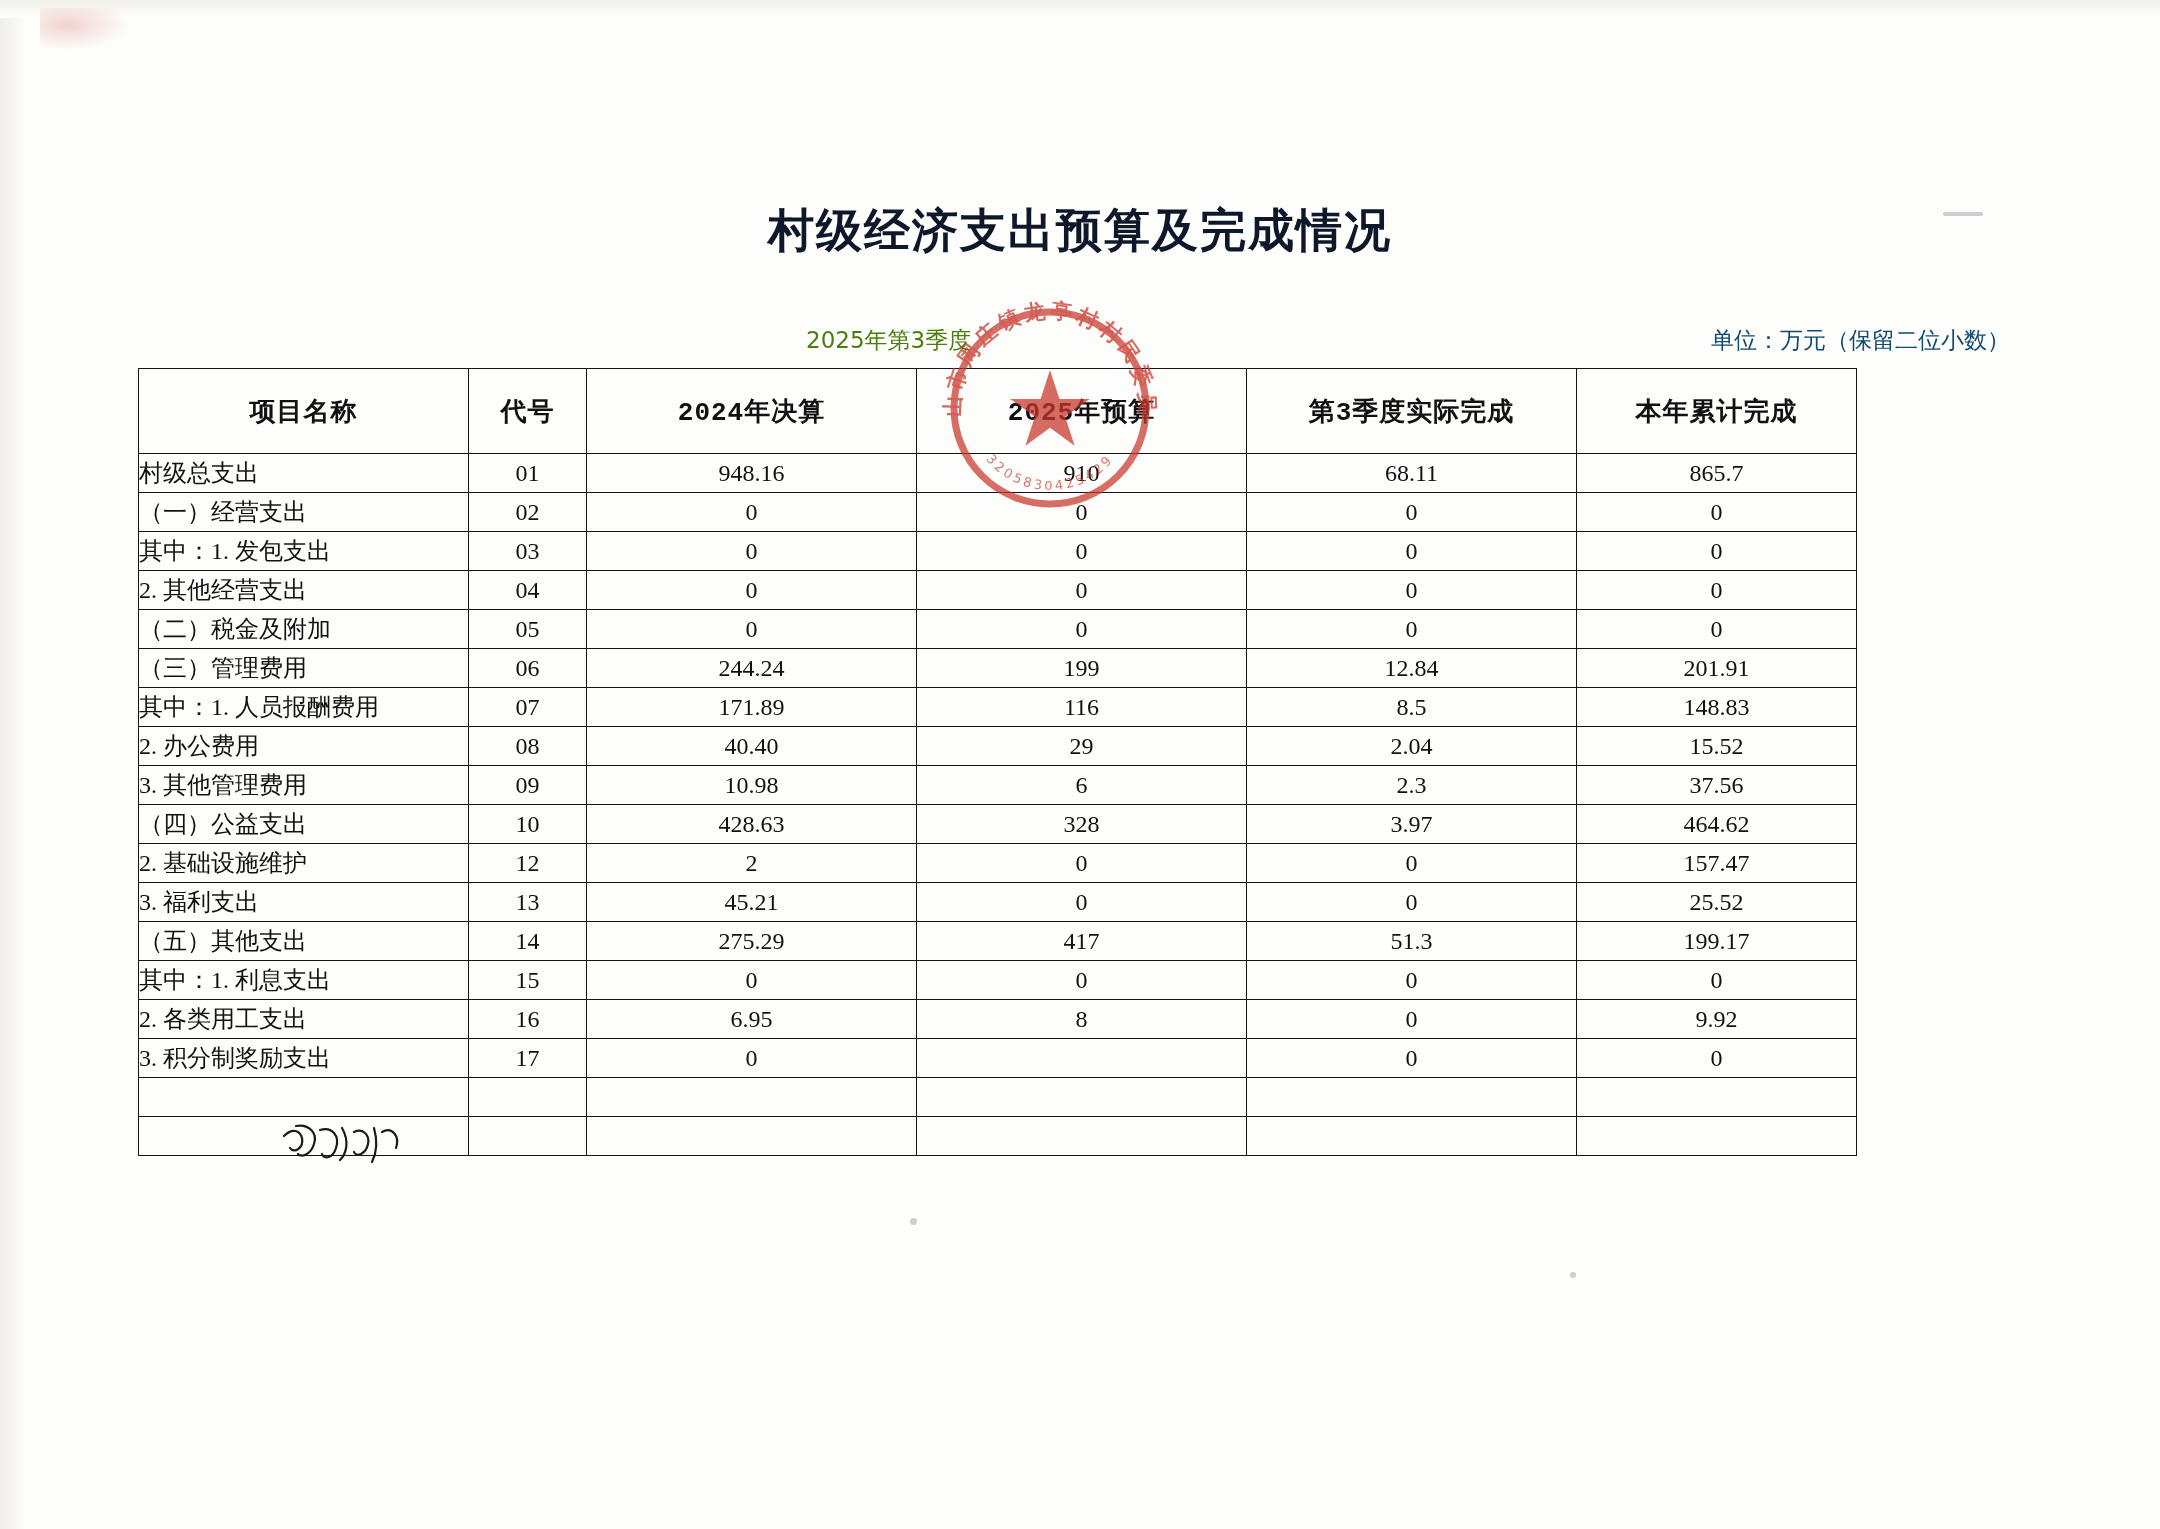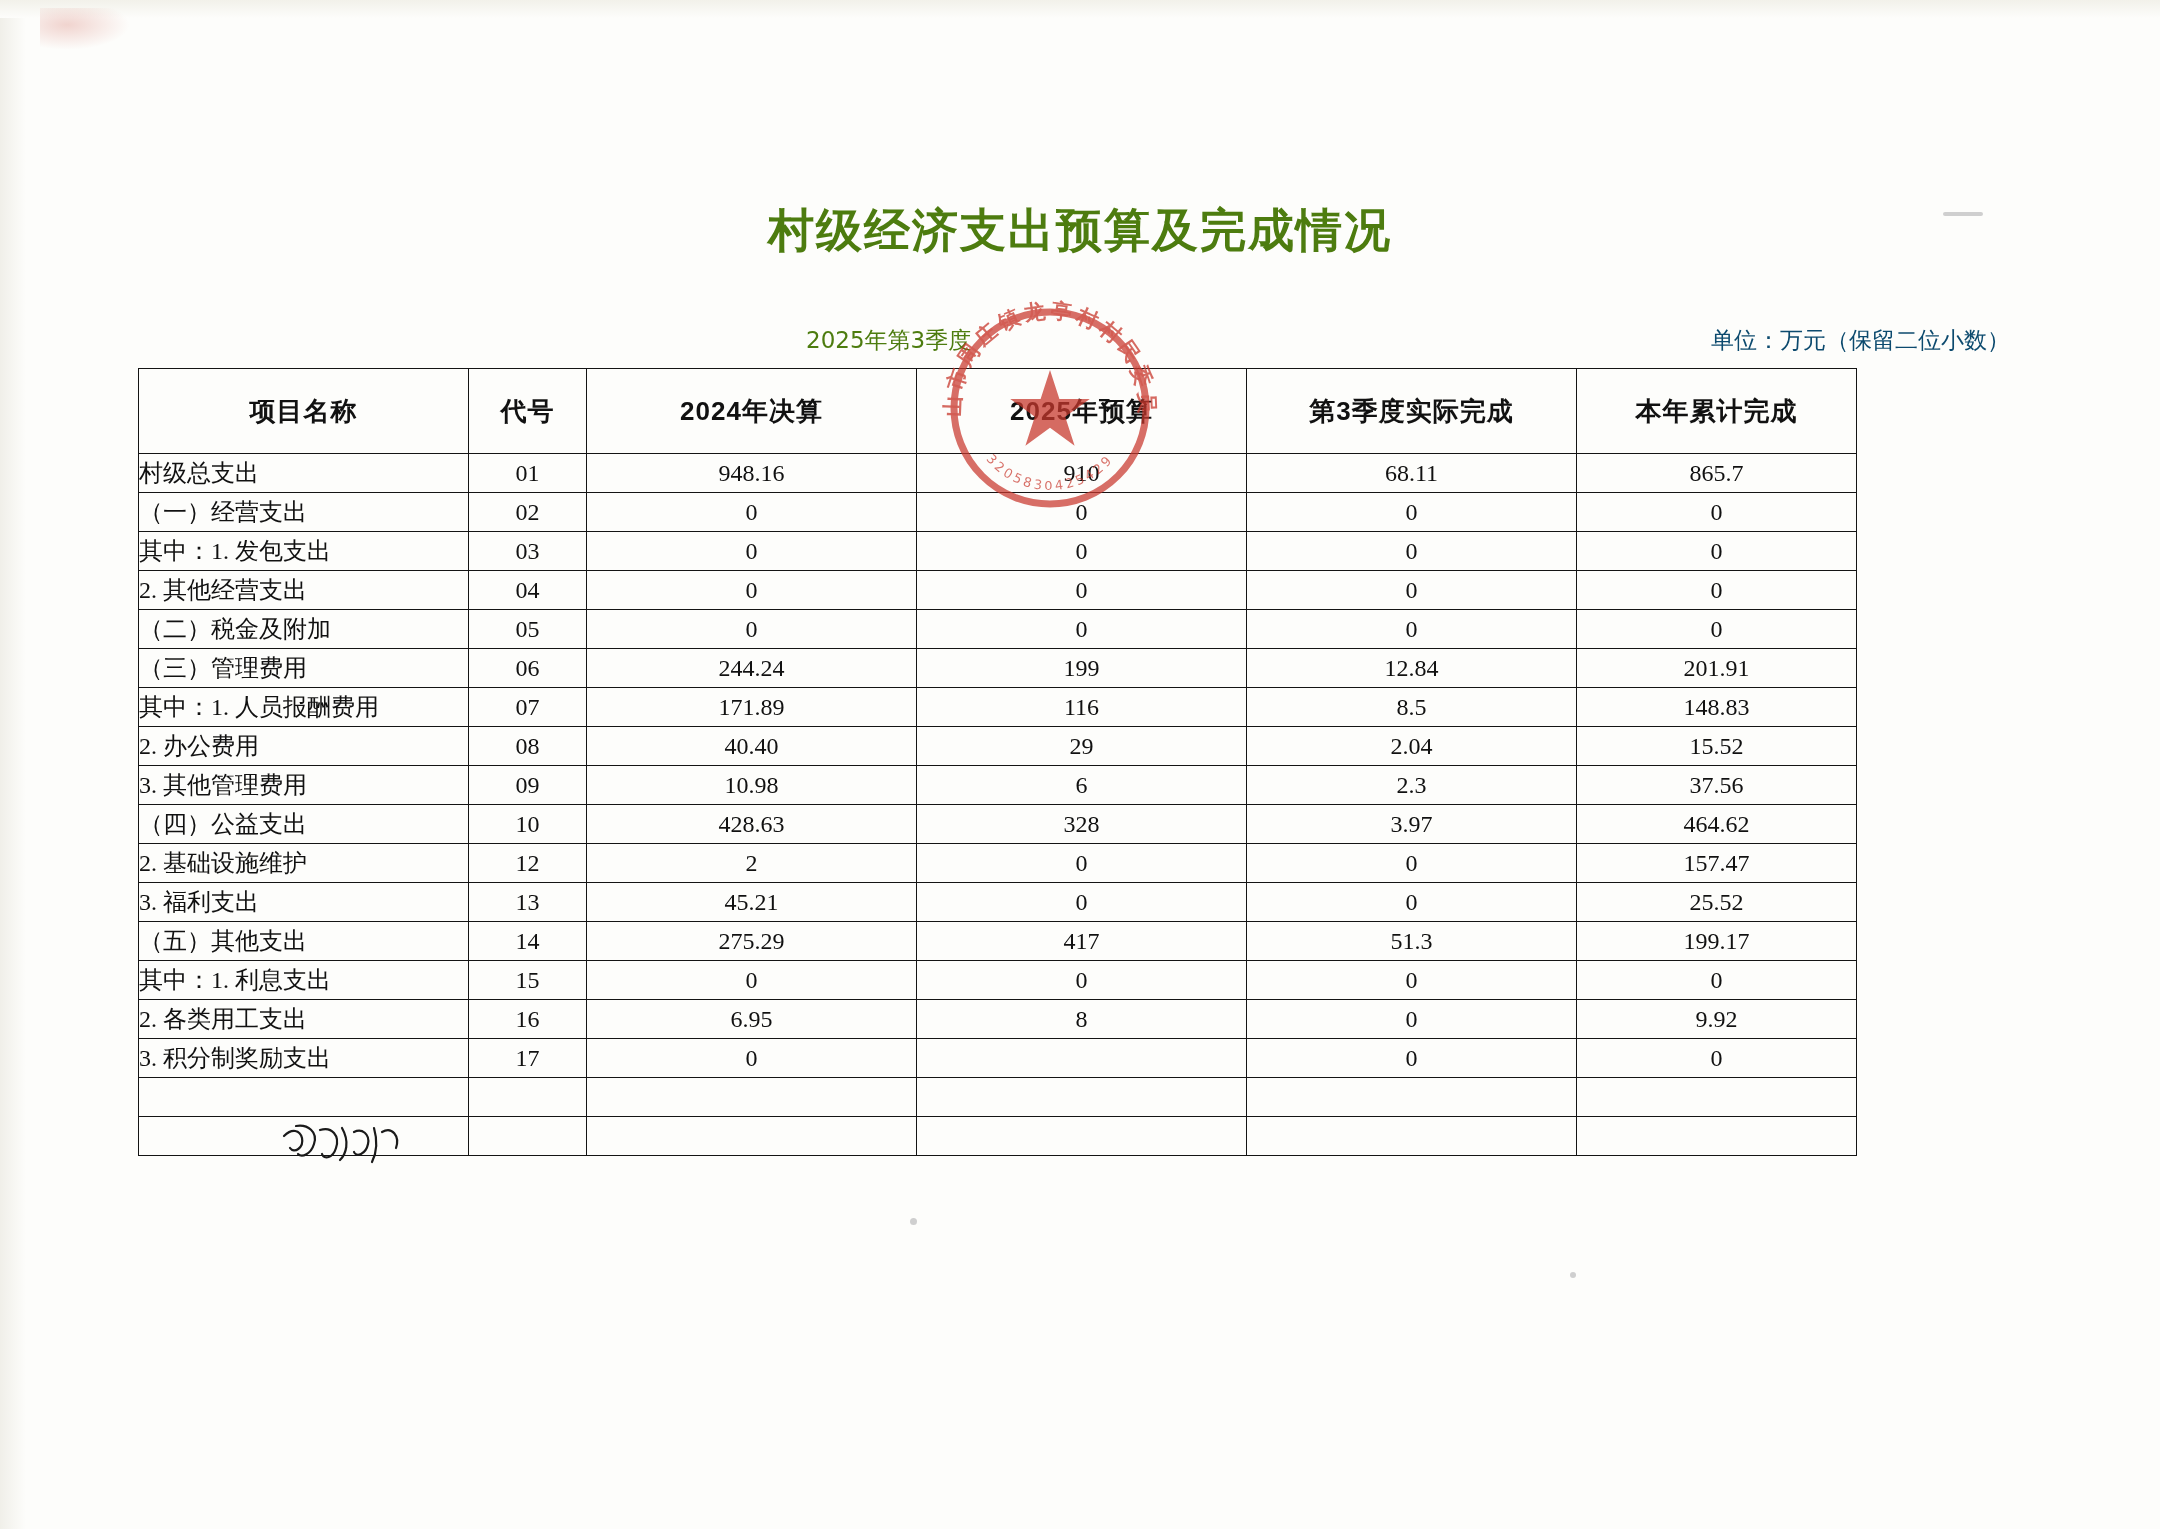--- a/index.html
+++ b/index.html
@@ -44,21 +44,21 @@
   .doc-title {
     position: absolute;
     top: 200px;
     left: 0;
     width: 2160px;
     text-align: center;
     font-family: "DejaVu Sans", "Liberation Sans", sans-serif;
     font-weight: bold;
     font-size: 46px;
     letter-spacing: 2px;
-    color: #4d7c0f;
+    color: #0f172a;
   }
 
   .sub-left {
     position: absolute;
     top: 325px;
     left: 806px;
     font-family: "DejaVu Sans", "Liberation Sans", sans-serif;
     font-size: 23px;
     color: #4d7c0f;
   }
@@ -86,21 +86,21 @@
   table.sheet td, table.sheet th {
     border: 1.6px solid #141414;
     padding: 0;
     height: 38px;
     font-size: 24px;
     font-family: "Liberation Serif", "DejaVu Serif", serif;
     color: #111;
   }
   table.sheet thead th {
     height: 84px;
-    font-family: Liberation Sans, sans-serif;
+    font-family: Liberation Mono, monospace;
     font-size: 26px;
     font-weight: bold;
     text-align: center;
     letter-spacing: 1px;
   }
   td.name {
     text-align: left;
     padding-left: 10px;
     white-space: nowrap;
     font-size: 25px;

